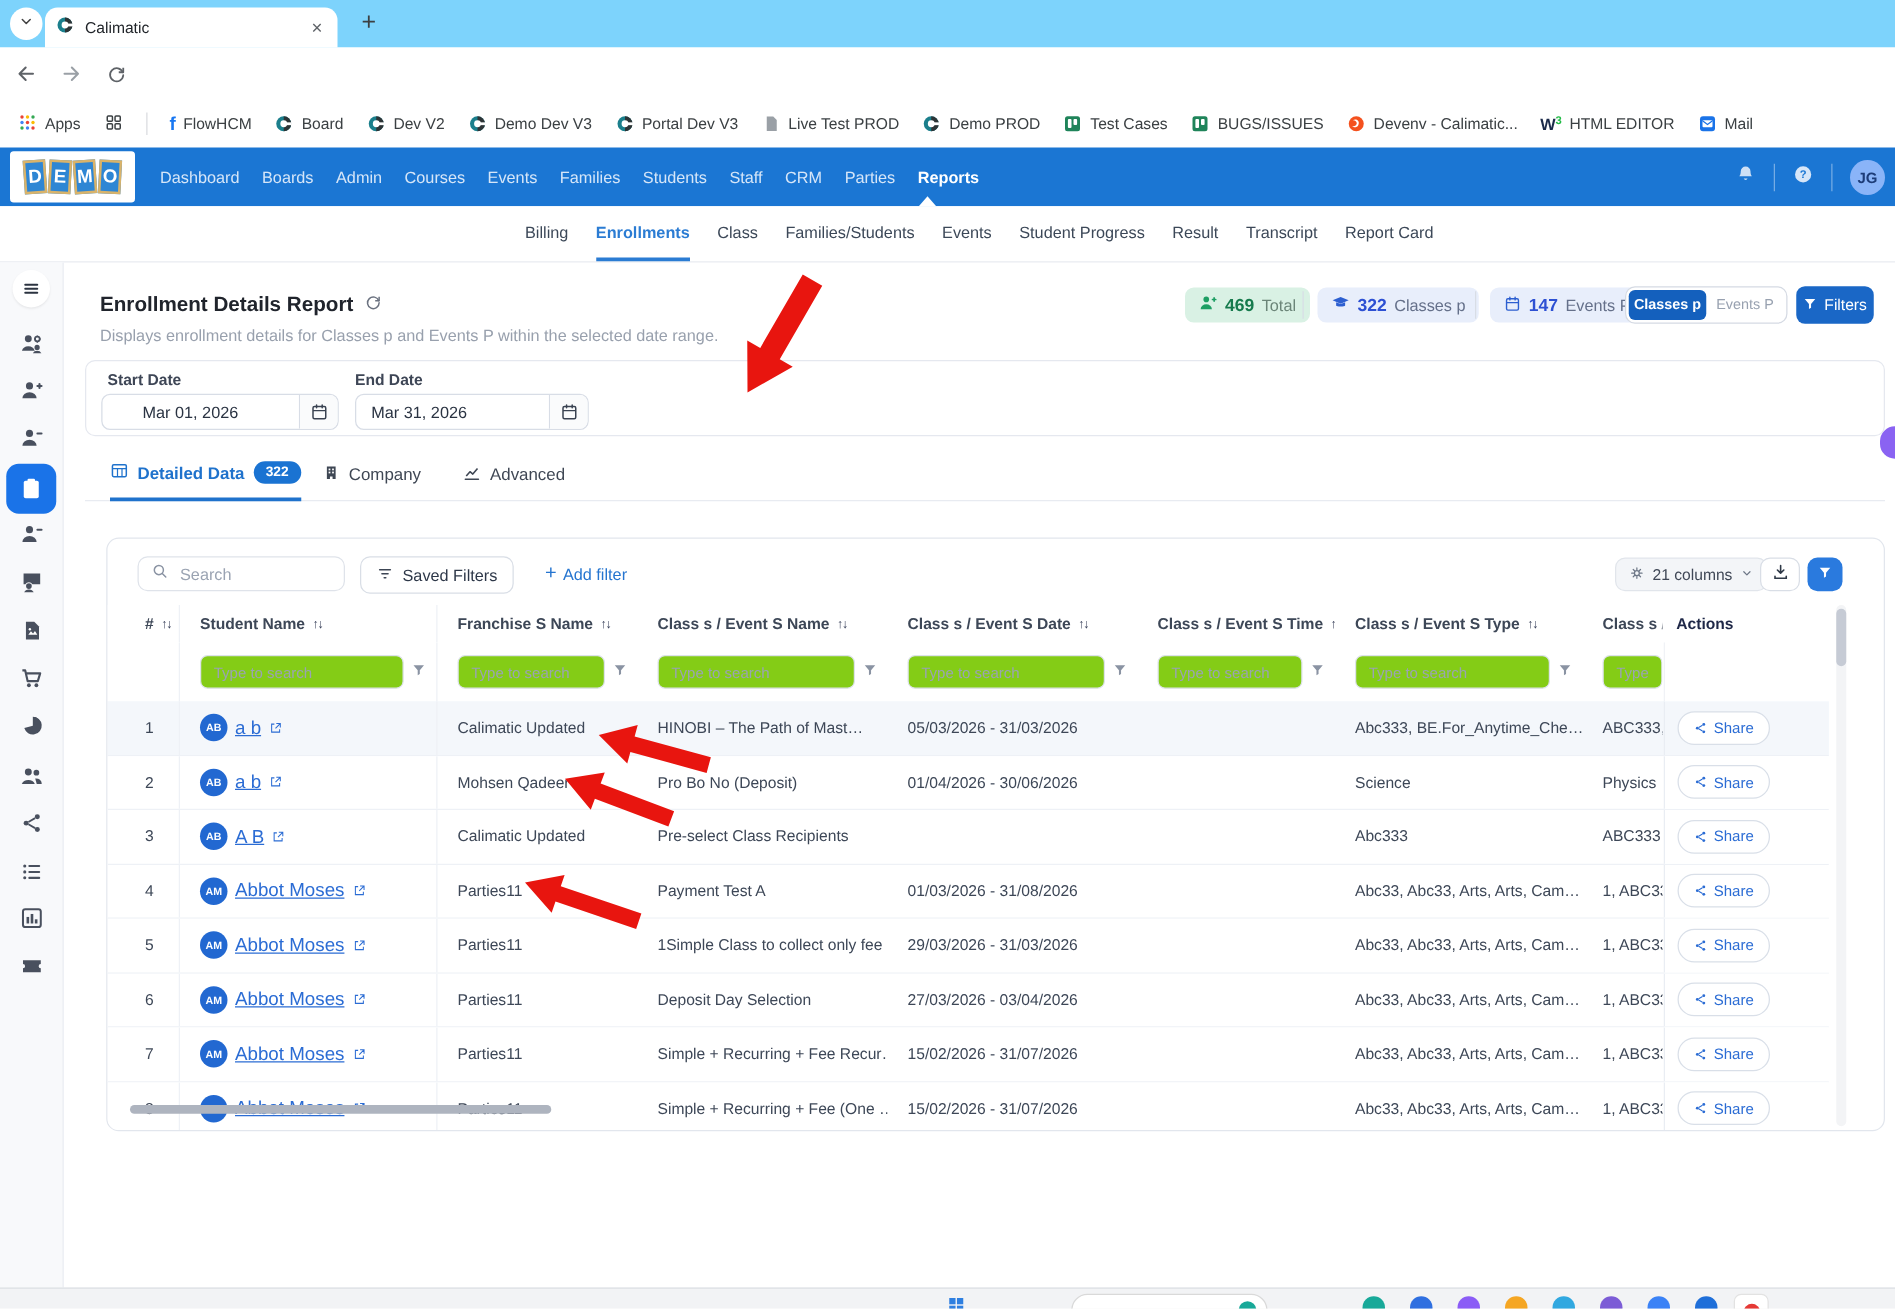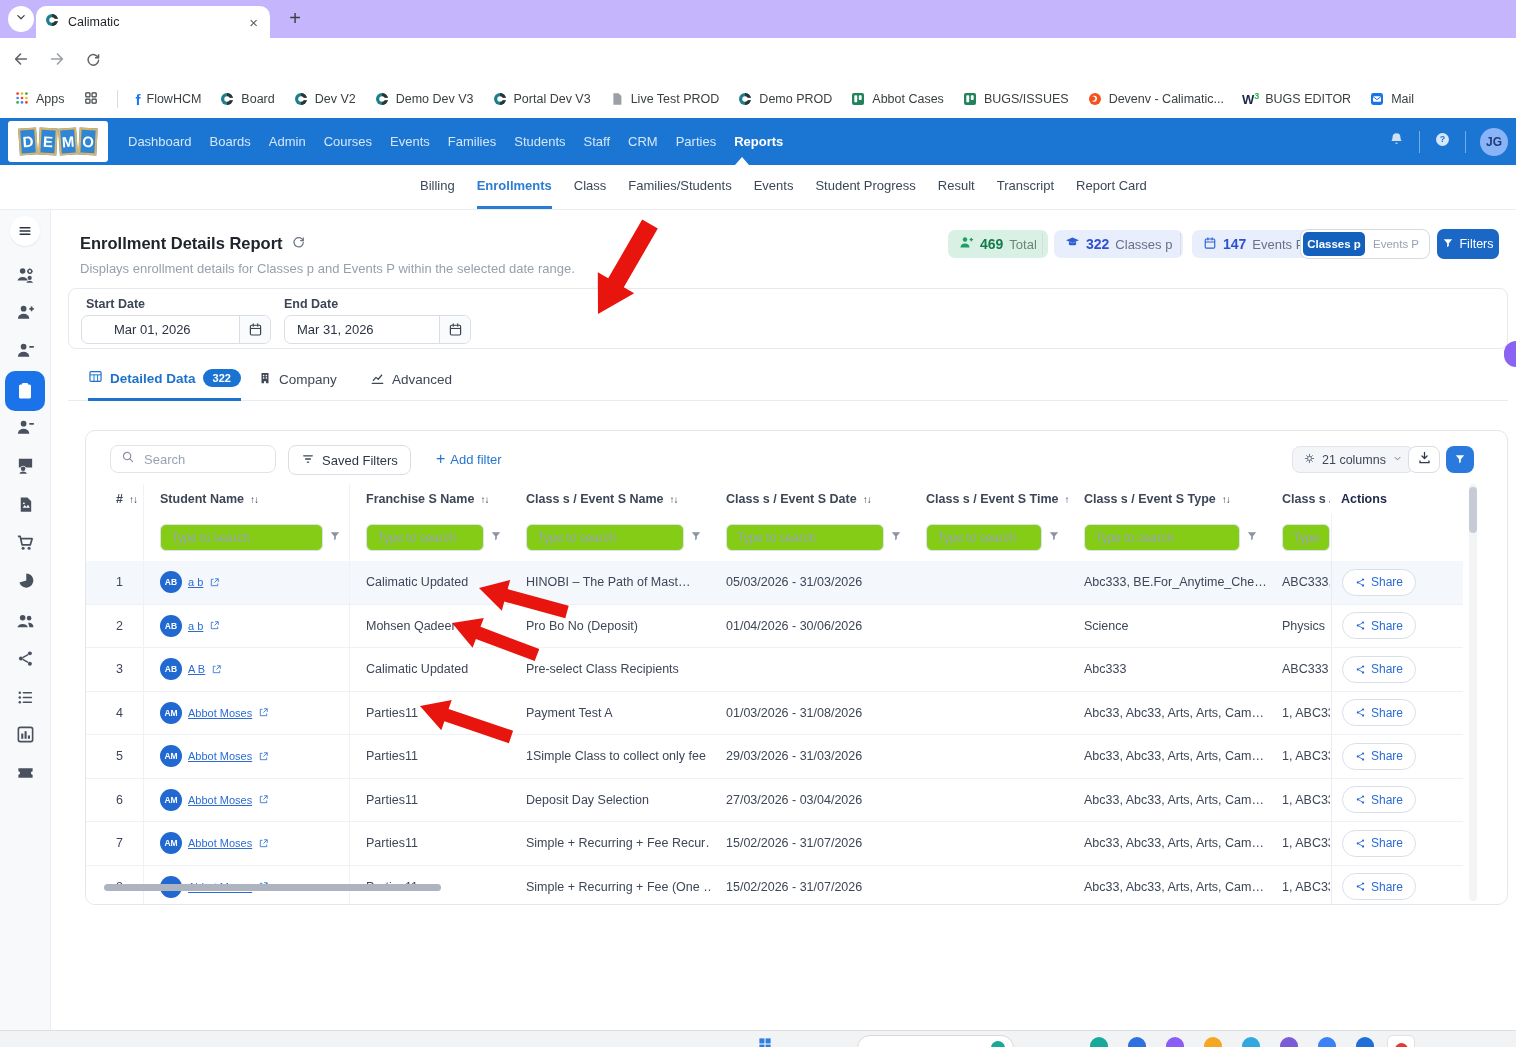--- a/index.html
+++ b/index.html
@@ -1,18 +1,18 @@
 <!DOCTYPE html>
 <html><head>
 <meta charset="utf-8">
 <style>
   html,body{margin:0;padding:0;width:1516px;height:1047px;font-family:"Liberation Sans",sans-serif;}
   .screen{position:relative;width:1516px;height:1047px;overflow:hidden;background:#fff;}
   
-  .tabstrip{position:absolute;left:0;top:0;width:1516px;height:38px;background:#c4b5fd;}
+  .tabstrip{position:absolute;left:0;top:0;width:1516px;height:38px;background:#7dd3fc;}
   .tab-chevron{position:absolute;left:8px;top:6px;width:26px;height:26px;border-radius:50%;background:#fff;display:flex;align-items:center;justify-content:center;color:#444;}
   .btab{position:absolute;left:36px;top:6px;width:234px;height:32px;background:#fff;border-radius:10px 10px 0 0;display:flex;align-items:center;padding:0 8px;box-sizing:border-box;}
   .btab-title{font-size:12.5px;color:#1f2328;margin-left:8px;flex:1;}
   .btab-close{font-size:15px;color:#5f6368;padding:0 4px;}
   .newtab{position:absolute;left:282px;top:5px;font-size:20px;color:#3c4043;width:26px;height:26px;display:flex;align-items:center;justify-content:center;}
   .urlbar{position:absolute;left:0;top:38px;width:1516px;height:42px;background:#fff;display:flex;align-items:center;}
   .navbtn{width:30px;height:30px;display:flex;align-items:center;justify-content:center;margin-left:6px;color:#5f6368;}
   .navbtn.fwd{color:#9aa0a6;}
   .urlpill{position:absolute;left:120px;top:45px;width:1388px;height:30px;background:#eef1f4;border-radius:16px;display:flex;align-items:center;padding:0 14px;box-sizing:border-box;gap:10px;}
   .urltext{font-size:13.5px;color:#202124;}
@@ -93,21 +93,21 @@
   .c-num{width:58px;padding-left:30px;}
   .c-student{width:206px;}
   .c-franchise{width:160px;}
   .c-name{width:200px;}
   .c-date{width:200px;}
   .c-time{width:158px;}
   .c-type{width:198px;}
   .c-extra{width:64px;padding-right:0;}
   .b-r{border-right:1px solid #eef1f6;}
   .avatarchip{width:22px;height:22px;border-radius:50%;background:#2268d1;color:#fff;font-size:8.5px;font-weight:bold;display:flex;align-items:center;justify-content:center;flex:0 0 auto;}
-  .slink{color:#2b6cd4;text-decoration:underline;font-size:11px;white-space:nowrap;}
+  .slink{color:#2b6cd4;text-decoration:underline;font-size:15px;white-space:nowrap;}
   .acell{position:absolute;left:1245px;top:0;width:132px;height:100%;background:inherit;display:flex;align-items:center;padding-left:10px;box-sizing:border-box;border-left:1px solid #e9edf3;}
   .acell-h{position:absolute;left:1245px;top:53px;width:132px;height:30px;background:#fff;display:flex;align-items:center;padding-left:10px;box-sizing:border-box;font-weight:bold;color:#1e2747;font-size:12.5px;z-index:5;}
   .acell-f{position:absolute;left:1245px;top:83px;width:132px;height:47px;background:#fff;z-index:5;border-left:1px solid #f0f2f6;}
   .sharebtn{display:inline-flex;align-items:center;gap:5px;border:1px solid #d9dfe8;border-radius:14px;height:25px;padding:0 12px;color:#2b6cd4;font-size:12px;background:#fff;}
   .vtrack{position:absolute;left:1383px;top:53px;width:8px;height:417px;background:#f3f4f6;border-radius:4px;}
   .vthumb{position:absolute;left:0;top:3px;width:8px;height:46px;background:#c6cbd5;border-radius:4px;}
   .hthumb{position:absolute;left:18px;top:453px;width:337px;height:7px;background:#aeb4bf;border-radius:4px;z-index:6;}
   
   .taskbar{position:absolute;left:0;top:1030px;width:1516px;height:17px;background:#f2f3f5;border-top:1px solid #dcdfe3;}
   .tb-pill{position:absolute;left:857px;top:4px;width:155px;height:26px;background:#fff;border:1px solid #d9d9d9;border-radius:13px;}
@@ -261,21 +261,21 @@
         <span>Demo PROD</span>
       </span>
       <span class="bm">
         <span style="display:flex;">
           <svg width="16" height="16" viewBox="0 0 20 20" fill="currentColor">
             <rect x="2.5" y="2.5" width="15" height="15" rx="2.5" fill="#1f845a"></rect>
             <rect x="5.4" y="5.2" width="3.6" height="9" rx="1" fill="#fff"></rect>
             <rect x="11" y="5.2" width="3.6" height="6" rx="1" fill="#fff"></rect>
           </svg>
         </span>
-        <span>Abbot Cases</span>
+        <span>Test Cases</span>
       </span>
       <span class="bm">
         <span style="display:flex;">
           <svg width="16" height="16" viewBox="0 0 20 20" fill="currentColor">
             <rect x="2.5" y="2.5" width="15" height="15" rx="2.5" fill="#1f845a"></rect>
             <rect x="5.4" y="5.2" width="3.6" height="9" rx="1" fill="#fff"></rect>
             <rect x="11" y="5.2" width="3.6" height="6" rx="1" fill="#fff"></rect>
           </svg>
         </span>
         <span>BUGS/ISSUES</span>
@@ -284,21 +284,21 @@
         <span style="display:flex;">
           <svg width="16" height="16" viewBox="0 0 20 20" fill="currentColor">
             <circle cx="10" cy="10" r="7.5" fill="#f4511e"></circle>
             <path d="M6.5 6.5c4-2 7.5 1 5.5 5-1.2 2.4-4.5 2.8-6 .8 2.2.4 4.3-.6 4.5-2.5.2-2-1.8-3.5-4-3.3z" fill="#fff"></path>
           </svg>
         </span>
         <span>Devenv - Calimatic...</span>
       </span>
       <span class="bm">
         <span class="w3-logo">W<sup>3</sup></span>
-        <span>BUGS EDITOR</span>
+        <span>HTML EDITOR</span>
       </span>
       <span class="bm">
         <span style="display:flex;">
           <svg width="16" height="16" viewBox="0 0 20 20" fill="currentColor">
             <rect x="2.5" y="2.5" width="15" height="15" rx="3" fill="#1a73e8"></rect>
             <rect x="5" y="6.5" width="10" height="7" rx="1" fill="#fff"></rect>
             <path d="M5 7l5 3.8L15 7" stroke="#1a73e8" stroke-width="1.2" fill="none"></path>
           </svg>
         </span>
         <span>Mail</span>

